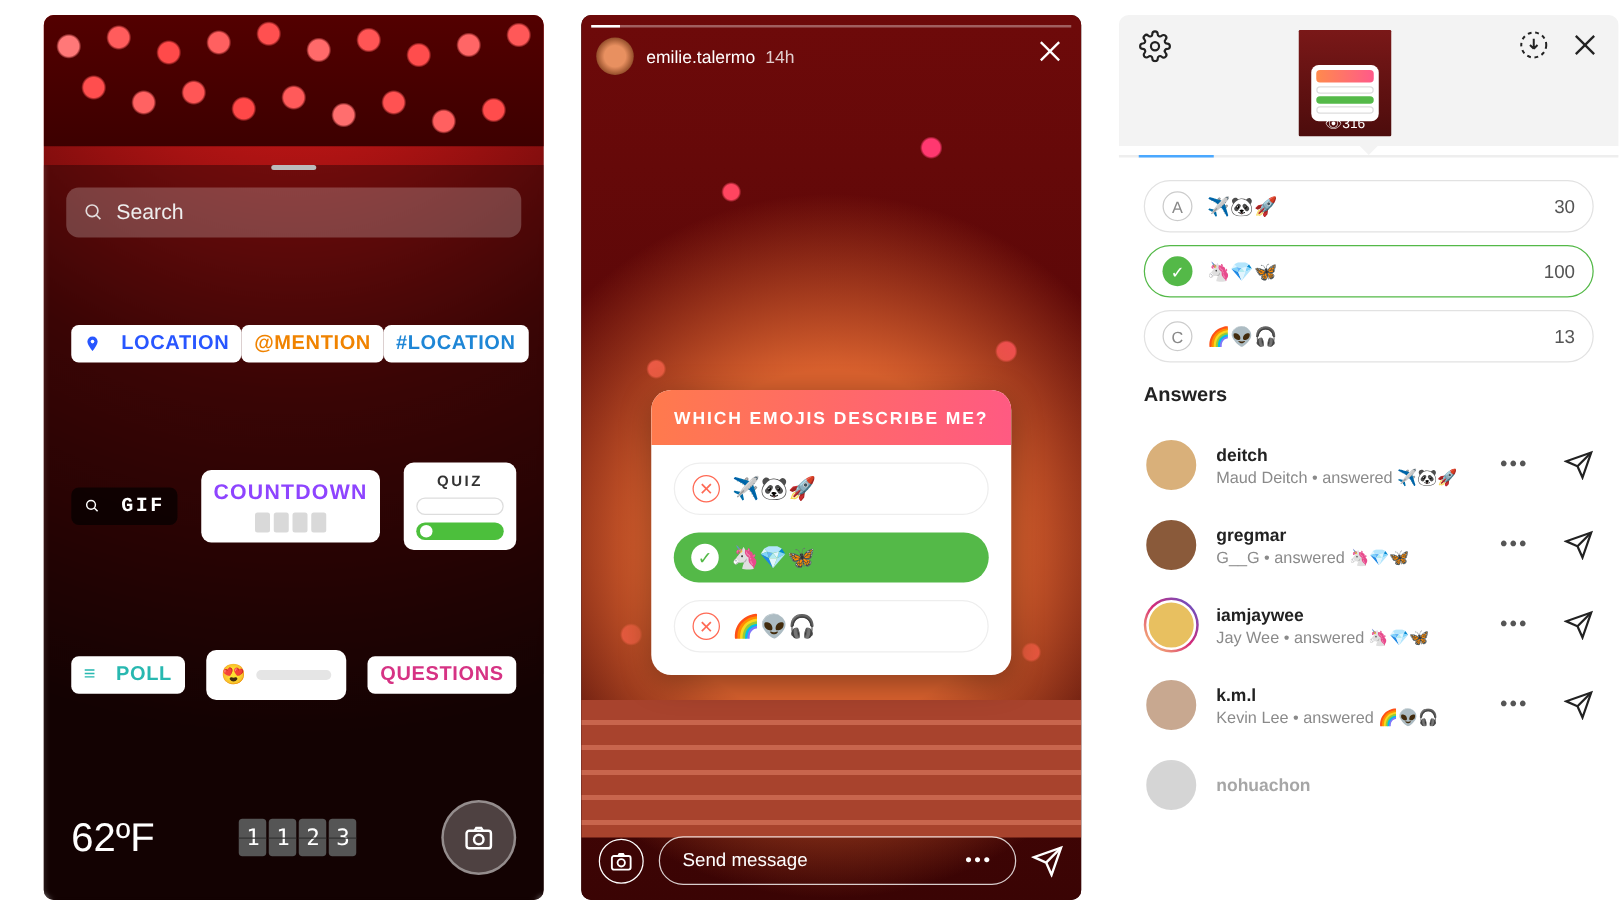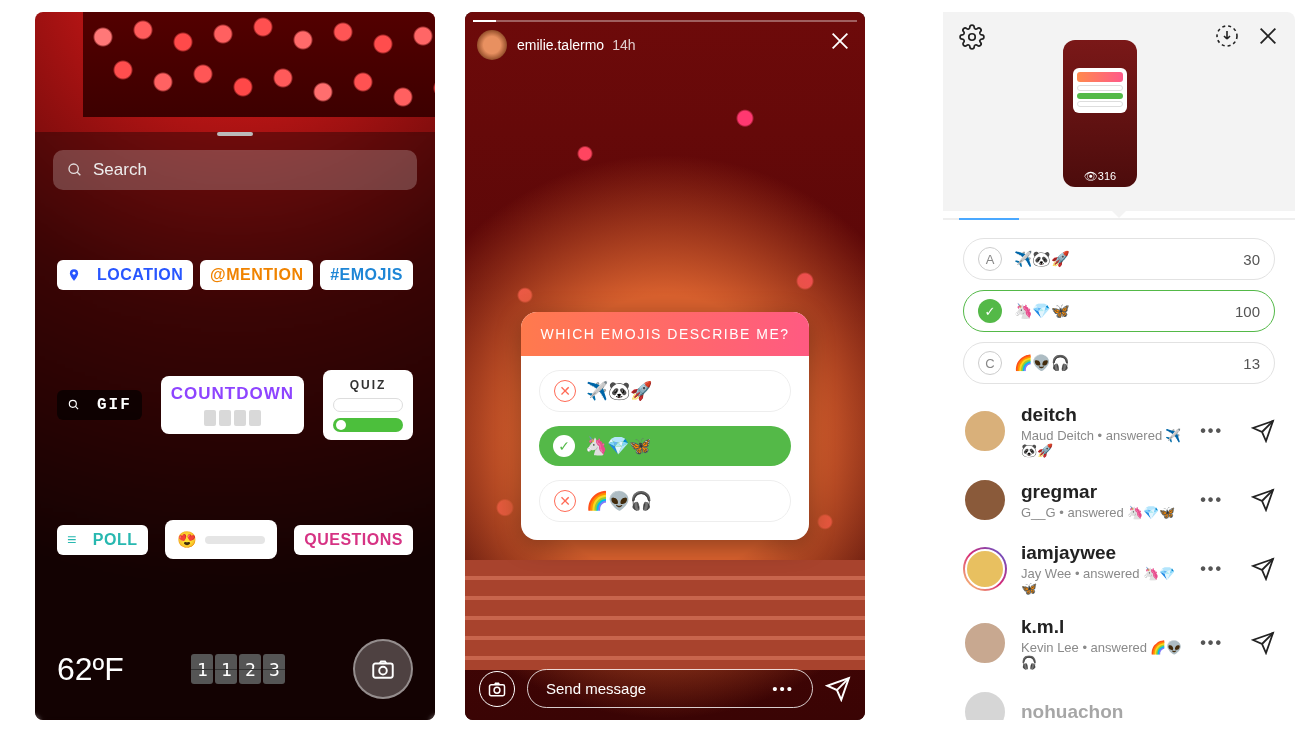--- a/index.html
+++ b/index.html
@@ -1,17 +1,17 @@
 <!DOCTYPE html>
 <html><head>
 <meta charset="utf-8">
 <style>
   * { box-sizing: border-box; margin: 0; padding: 0; }
   body { font-family: -apple-system, Helvetica, Arial, sans-serif; background: #fff; display: flex; gap: 30px; padding: 12px; }
-  .phone { width: 400px; height: 708px; border-radius: 8px; overflow: hidden; position: relative; flex-shrink: 0; padding-left: 48px; }
+  .phone { width: 400px; height: 708px; border-radius: 8px; overflow: hidden; position: relative; flex-shrink: 0; }
 
   
   .p1 { background: radial-gradient(circle at 50% -8%, #ff3030 0%, #bb1515 18%, #5a0808 45%, #1e0404 80%); margin-left: 23px; }
   .p1 .lights { height: 105px; background:
       radial-gradient(circle at 20px 25px,#ff7878 0 8px,transparent 10px),
       radial-gradient(circle at 60px 18px,#ff5c5c 0 8px,transparent 10px),
       radial-gradient(circle at 100px 30px,#ff4a4a 0 8px,transparent 10px),
       radial-gradient(circle at 140px 22px,#ff6060 0 8px,transparent 10px),
       radial-gradient(circle at 180px 15px,#ff5050 0 8px,transparent 10px),
       radial-gradient(circle at 220px 28px,#ff6a6a 0 8px,transparent 10px),
@@ -64,35 +64,35 @@
       radial-gradient(circle at 10% 70%,#ff4866 0 7px,transparent 9px),
       radial-gradient(circle at 90% 72%,#ff4060 0 6px,transparent 8px),
       linear-gradient(#6e0a0a,#3a0404);
     }
   .stripes{position:absolute;left:0;right:0;bottom:50px;height:110px;background:repeating-linear-gradient(#a8432d 0 16px,#c8654d 16px 20px)}
   .sbar{position:absolute;top:8px;left:8px;right:8px;height:2px;background:rgba(255,255,255,.35)}
   .sbar:before{content:"";position:absolute;left:0;width:6%;height:100%;background:#fff}
   .shdr{position:absolute;top:18px;left:12px;right:12px;display:flex;align-items:center;color:#fff;font-size:14px}
   .avatar{width:30px;height:30px;border-radius:50%;background:radial-gradient(circle,#e89060 40%,#7a3a1a 80%);margin-right:10px}
   .qcard{position:absolute;top:300px;left:56px;right:56px;background:#fff;border-radius:16px;overflow:hidden;box-shadow:0 6px 24px rgba(0,0,0,.35)}
-  .qhdr{background:linear-gradient(90deg,#ff7a4d,#ff5a82);color:#fff;text-align:center;padding:14px 10px;font-size:14px;letter-spacing:1.5px;font-weight:400}
+  .qhdr{background:linear-gradient(90deg,#ff7a4d,#ff5a82);color:#fff;text-align:center;padding:14px 10px;font-size:14px;letter-spacing:1.5px;font-weight:700}
   .opt{margin:14px 18px;border-radius:22px;padding:9px 14px;display:flex;align-items:center;gap:10px;font-size:18px}
   .opt.wrong{border:1.5px solid #eee}.opt.wrong .ic{color:#ff6a55;border:1.8px solid #ff6a55;border-radius:50%;width:22px;height:22px;display:flex;align-items:center;justify-content:center;font-size:14px}
   .opt.correct{background:#54b948;color:#fff}.opt.correct .ic{background:#fff;color:#54b948;border-radius:50%;width:22px;height:22px;display:flex;align-items:center;justify-content:center;font-size:14px}
   .sftr{position:absolute;bottom:12px;left:14px;right:14px;display:flex;align-items:center;gap:12px}
   .cbtn{width:36px;height:36px;border:1.5px solid #fff;border-radius:50%;display:flex;align-items:center;justify-content:center}
   .msg{flex:1;border:1.5px solid rgba(255,255,255,.8);border-radius:22px;padding:10px 18px;color:#fff;font-size:15px;display:flex;align-items:flex-end;justify-content:space-between}
   .close{position:absolute;top:18px;right:14px;color:#fff;font-size:26px;font-weight:300}
 
   
   .p3{background:#fff;display:flex;flex-direction:column}
   .p3 .top{background:#f3f3f3;padding:12px 16px 0;display:flex;justify-content:space-between;align-items:flex-start}
   .gear{width:26px;height:26px}
   .topicons{display:flex;gap:18px;align-items:center}
-  .thumb{width:74px;height:147px;margin:16px auto;border-radius:12px;background:linear-gradient(#7a1818,#4c0c0c);position:relative;overflow:hidden}
+  .thumb{width:74px;height:85px;margin:0 auto;border-radius:1px;background:linear-gradient(#7a1818,#4c0c0c);position:relative;overflow:hidden}
   .thumb .tc{position:absolute;top:28px;left:10px;right:10px;background:#fff;border-radius:6px;padding:4px}
   .thumb .tc .h{height:10px;background:linear-gradient(90deg,#ff8a4d,#ff5a8a);border-radius:3px;margin-bottom:3px}
   .thumb .tc .r{height:6px;border-radius:4px;margin:2px 0}
   .thumb .tv{position:absolute;bottom:4px;left:0;right:0;color:#fff;font-size:11px;text-align:center}
   .thumbwrap{display:flex;flex-direction:column;align-items:center;padding-bottom:8px}
   .arrow{width:0;height:0;border-left:8px solid transparent;border-right:8px solid transparent;border-top:8px solid #f3f3f3;margin-top:-1px}
   .statrow{display:flex;justify-content:space-between;align-items:center;padding:14px 20px;background:#fff}
   .views{display:flex;align-items:center;gap:8px;font-size:15px;color:#333}
   .acts{display:flex;gap:22px;color:#333}
   .tabline{height:2px;background:#eee;margin:0 0 18px}
@@ -101,21 +101,21 @@
   .rrow{display:flex;align-items:center;border:1px solid #e2e2e2;border-radius:22px;padding:8px 14px;margin-bottom:10px;font-size:15px}
   .rrow .lt{width:24px;height:24px;border-radius:50%;display:flex;align-items:center;justify-content:center;font-size:13px;margin-right:12px}
   .rrow.plain .lt{border:1.5px solid #ccc;color:#888}
   .rrow.win{border-color:#54b948}.rrow.win .lt{background:#54b948;color:#fff}
   .rrow .cnt{margin-left:auto;color:#555}
   .anshdr{font-weight:700;font-size:16px;margin:18px 0 14px;color:#222}
   .ans{display:flex;align-items:center;padding:10px 0;gap:14px}
   .ans .pic{width:44px;height:44px;border-radius:50%;flex-shrink:0}
   .ans .pic.ring{padding:2px;background:linear-gradient(45deg,#feda75,#d62976,#4f5bd5)}
   .ans .pic .inner{width:100%;height:100%;border-radius:50%;background:#c9a078;border:2px solid #fff}
-  .ans .info{flex:1}.ans .u{font-weight:600;font-size:19px;color:#222}.ans .s{font-size:13px;color:#8a8a8a;margin-top:2px}
+  .ans .info{flex:1}.ans .u{font-weight:600;font-size:14px;color:#222}.ans .s{font-size:13px;color:#8a8a8a;margin-top:2px}
   .ans .more{color:#555;letter-spacing:2px;font-weight:700;margin-right:14px}
   svg{display:block}
 </style>
 </head>
 <body>
 
 <div class="phone p1">
   <div class="lights"></div>
   <div class="drawer">
     <div class="handle"></div>
@@ -129,21 +129,21 @@
 
     <div class="row">
       <div class="chip loc">
         <svg width="14" height="16" viewBox="0 0 24 24" fill="#2856ff">
             <path d="M12 2a7 7 0 017 7c0 5-7 13-7 13S5 14 5 9a7 7 0 017-7z"></path>
             <circle cx="12" cy="9" r="2.5" fill="#fff"></circle>
           </svg>
         <span>LOCATION</span>
       </div>
       <div class="chip men">@MENTION</div>
-      <div class="chip hash">#EMOJIS</div>
+      <div class="chip hash">#LOCATION</div>
     </div>
 
     <div class="row">
       <div class="chip gif">
         <svg width="14" height="14" viewBox="0 0 24 24" fill="none" stroke="#fff" stroke-width="2">
             <circle cx="10" cy="10" r="6"></circle>
             <line x1="19" y1="19" x2="14.5" y2="14.5"></line>
           </svg>
         <span>GIF</span>
       </div>
@@ -289,20 +289,21 @@
       <span class="lt">✓</span>
       <span>🦄💎🦋</span>
       <span class="cnt">100</span>
     </div>
     <div class="rrow plain">
       <span class="lt">C</span>
       <span>🌈👽🎧</span>
       <span class="cnt">13</span>
     </div>
 
+    <div class="anshdr">Answers</div>
     <div id="answers">
         <div class="ans">
           <div class="pic">
             <div class="inner" style="background:#d9b07a"></div>
           </div>
           <div class="info">
             <div class="u">deitch</div>
             <div class="s">Maud Deitch • answered ✈️🐼🚀</div>
           </div>
           <span class="more">•••</span>

